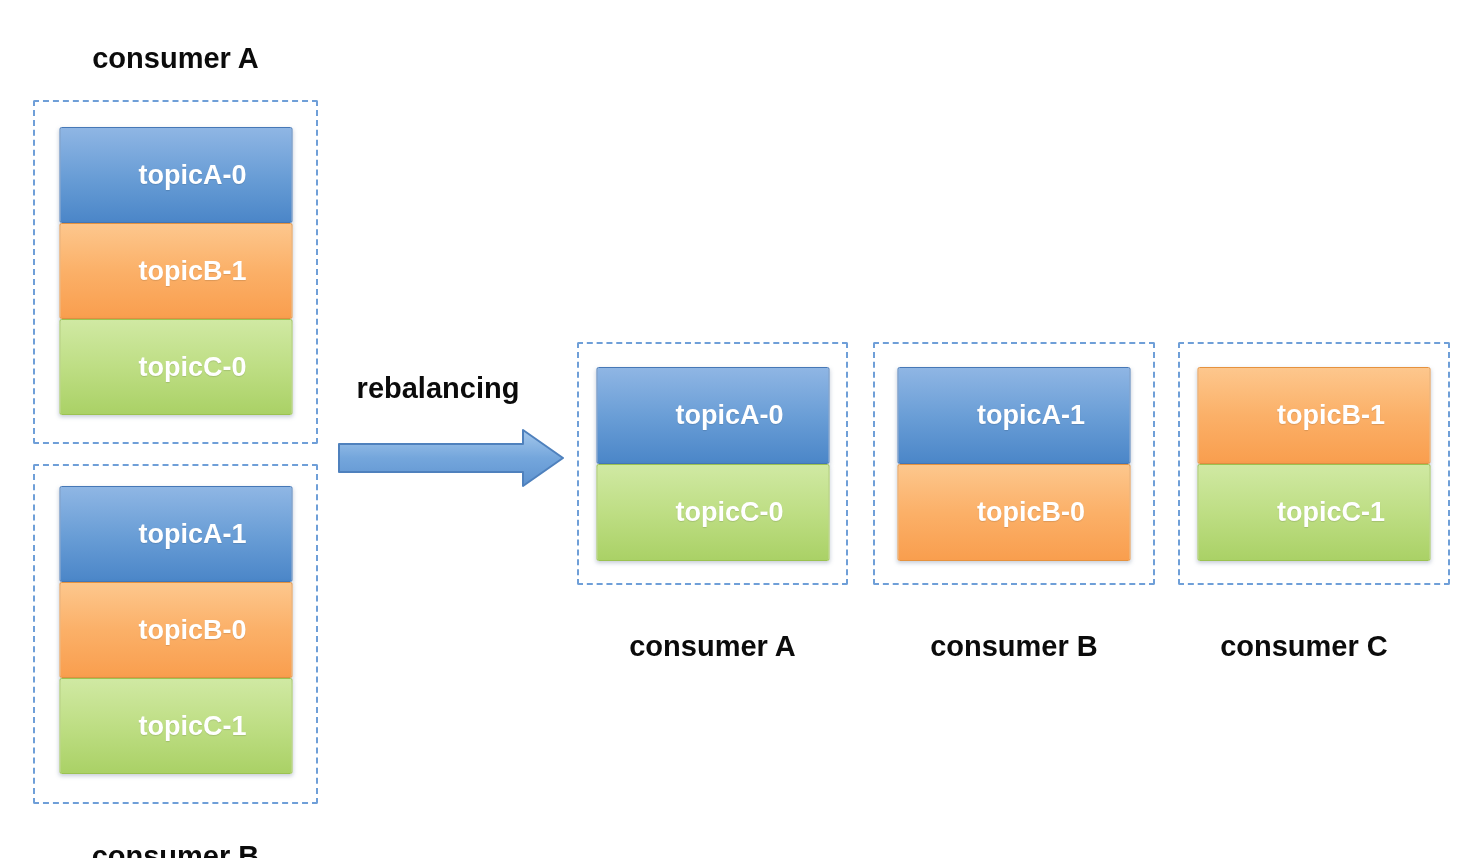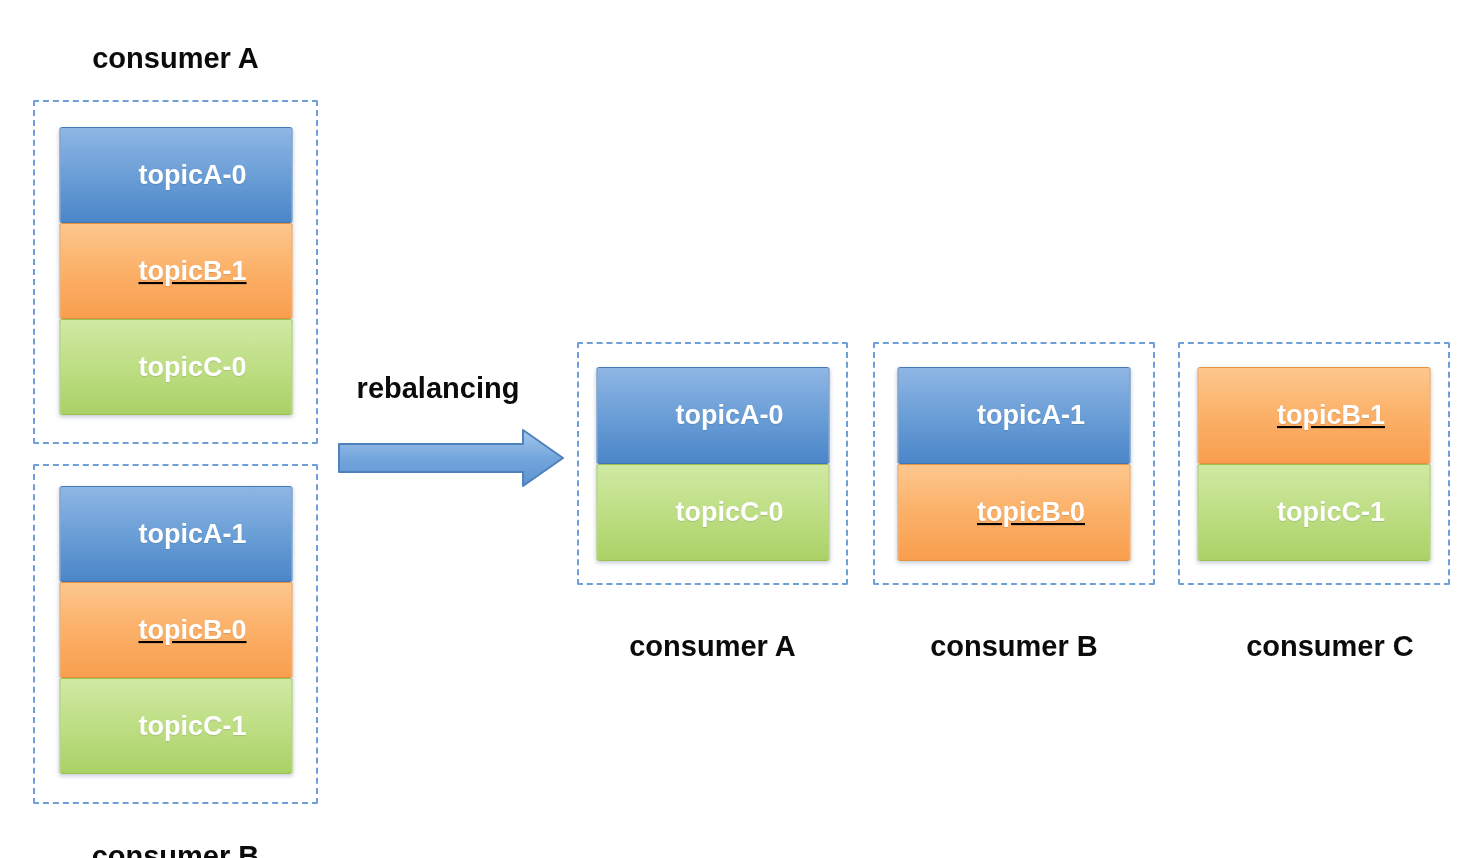--- a/index.html
+++ b/index.html
@@ -43,21 +43,20 @@
   .before-stack .partition { height: 96px; }
   .after-stack  .partition { height: 97px; }
 
   .partition[data-color="blue"] {
     background: linear-gradient(180deg, #8fb6e4 0%, #679cd5 55%, #4b86c8 100%);
     border-color: #4678b6;
   }
   .partition[data-color="orange"] {
     background: linear-gradient(180deg, #fdc78d 0%, #fbb068 50%, #f99e4e 100%);
     border-color: #e5923e;
-    text-decoration: underline;
   }
   .partition[data-color="green"] {
     background: linear-gradient(180deg, #d0e9a3 0%, #bede84 50%, #aad166 100%);
     border-color: #9bc251;
     align-items: center;
   }
 
   .partition-label {
     color: #ffffff;
     font-size: 27px;
@@ -87,21 +86,21 @@
   .arrow-label { left: 343px; top: 340px; width: 190px; }
   .arrow-svg   { position: absolute; left: 337px; top: 396px; width: 228px; height: 60px; }
 
   
   .after-a-box { left: 577px;  top: 310px; width: 271px; height: 243px; }
   .after-b-box { left: 873px;  top: 310px; width: 282px; height: 243px; }
   .after-c-box { left: 1178px; top: 310px; width: 272px; height: 243px; }
   .after-a-box .stack, .after-b-box .stack, .after-c-box .stack { top: 23px; }
   .after-a-title { left: 577px;  top: 598px; width: 271px; }
   .after-b-title { left: 873px;  top: 598px; width: 282px; }
-  .after-c-title { left: 1194px; top: 598px; width: 272px; }
+  .after-c-title { left: 1168px; top: 598px; width: 272px; }
 </style>
 </head>
 <body>
 
 <div class="canvas">
 
   <div class="title before-a-title">consumer A</div>
 
   <div class="consumer-box before-a-box">
     <div class="stack before-stack">

